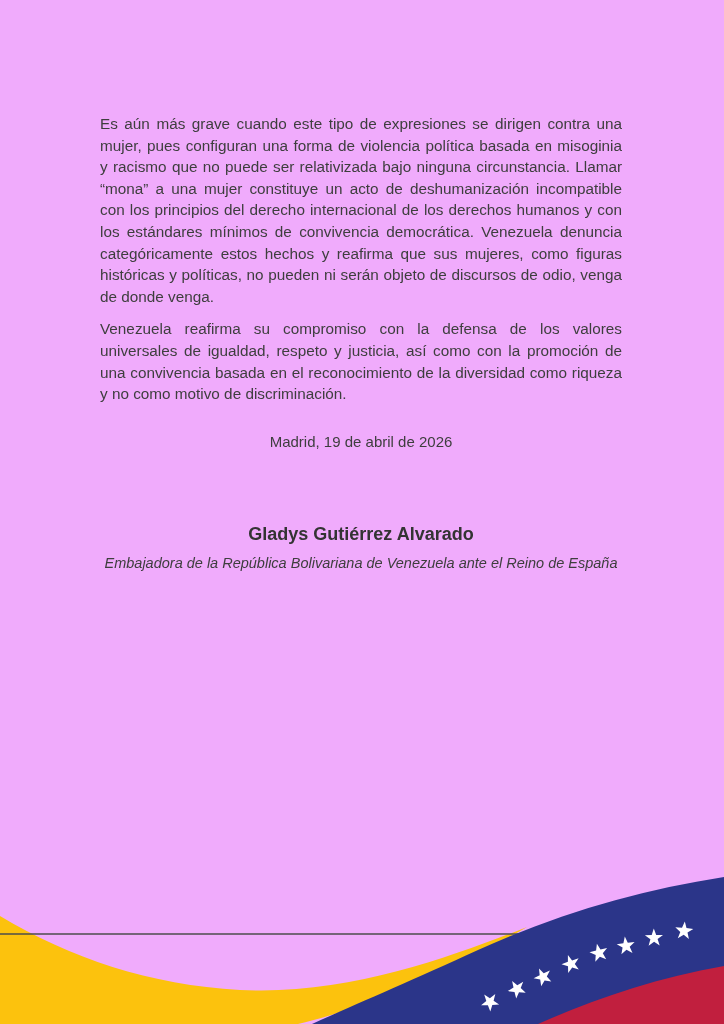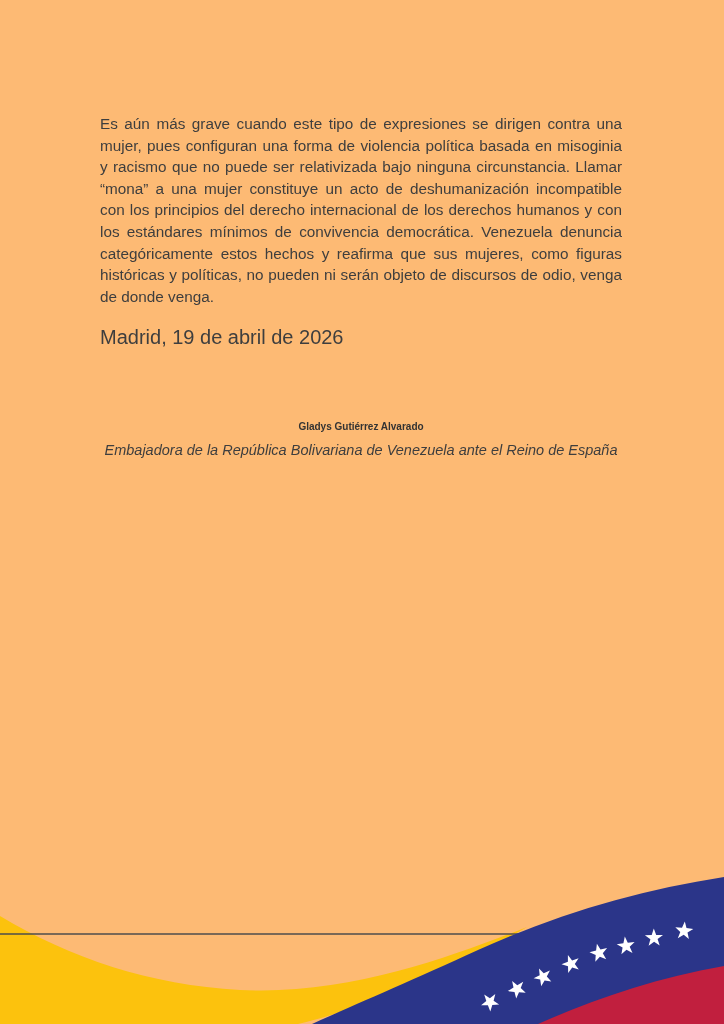--- a/index.html
+++ b/index.html
@@ -4,51 +4,51 @@
 <style>
   html, body {
     margin: 0;
     padding: 0;
     background: #ffffff;
   }
   .page {
     position: relative;
     width: 724px;
     height: 1024px;
-    background: #fdba74;
+    background: #f0abfc;
     overflow: hidden;
     font-family: "Liberation Sans", sans-serif;
     color: #3e3e3e;
   }
   .content {
     position: absolute;
     left: 100px;
     top: 113px;
     width: 522px;
   }
   .content p.body-par {
     margin: 0 0 11px 0;
     font-size: 15.3px;
     line-height: 21.6px;
     text-align: justify;
     color: #3e3e3e;
   }
   .dateline {
-    margin-top: 20px;
-    font-size: 20px;
+    margin-top: 26px;
+    font-size: 15px;
     line-height: 21.6px;
-    text-align: left;
+    text-align: center;
     color: #3e3e3e;
   }
   .signature {
     margin-top: 72px;
     text-align: center;
   }
   .signature .name {
-    font-size: 10px;
+    font-size: 18px;
     font-weight: bold;
     color: #333333;
     margin: 8px;
   }
   .signature .title {
     font-size: 14.5px;
     font-style: italic;
     color: #3e3e3e;
     margin: 10px 0 16px 0;
     white-space: nowrap;
@@ -62,20 +62,21 @@
     display: block;
   }
 </style>
 </head>
 <body>
 
 <div class="page">
 
   <div class="content">
     <p class="body-par">Es aún más grave cuando este tipo de expresiones se dirigen contra una mujer, pues configuran una forma de violencia política basada en misoginia y racismo que no puede ser relativizada bajo ninguna circunstancia. Llamar “mona” a una mujer constituye un acto de deshumanización incompatible con los principios del derecho internacional de los derechos humanos y con los estándares mínimos de convivencia democrática. Venezuela denuncia categóricamente estos hechos y reafirma que sus mujeres, como figuras históricas y políticas, no pueden ni serán objeto de discursos de odio, venga de donde venga.</p>
+    <p class="body-par">Venezuela reafirma su compromiso con la defensa de los valores universales de igualdad, respeto y justicia, así como con la promoción de una convivencia basada en el reconocimiento de la diversidad como riqueza y no como motivo de discriminación.</p>
 
     <div class="dateline">Madrid, 19 de abril de 2026</div>
 
     <div class="signature">
       <p class="name">Gladys Gutiérrez Alvarado</p>
       <p class="title">Embajadora de la República Bolivariana de Venezuela ante el Reino de España</p>
     </div>
   </div>
 
   <svg class="footer-art" viewBox="0 824 724 200" preserveAspectRatio="none" xmlns="http://www.w3.org/2000/svg">

